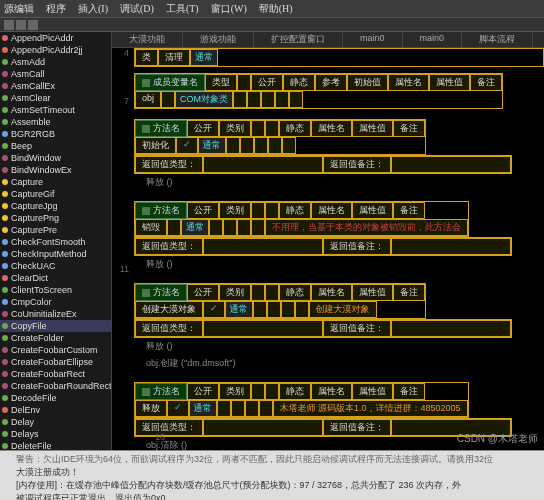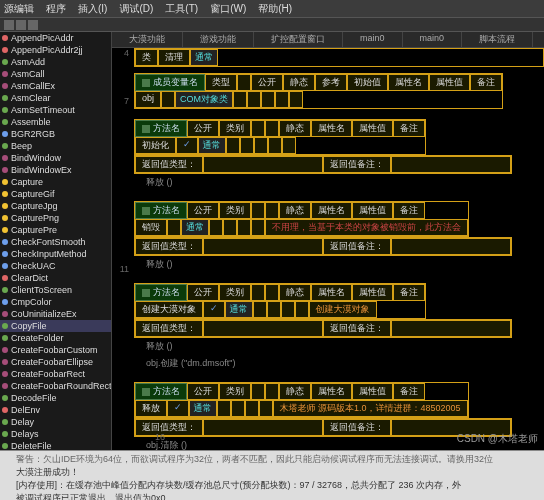--- a/index.html
+++ b/index.html
@@ -1,18 +1,18 @@
 <!DOCTYPE html>
 <html><head>
 <meta charset="utf-8">
 <style>
 * { margin: 0; padding: 0; box-sizing: border-box; font-family: "Microsoft YaHei", sans-serif; }
 body { background: #2b2b2b; color: #ccc; font-size: 10px; width: 544px; height: 500px; overflow: hidden; }
 .menubar { background: #3c3c3c; height: 18px; display: flex; align-items: center; padding: 0 4px; border-bottom: 1px solid #555; }
-.menubar span { margin-right: 12px; color: #ddd; cursor: pointer; }
+.menubar span { margin-right: 12px; color: #ddd; cursor: pointer; font-family: Liberation Serif, serif; }
 .toolbar { background: #333; height: 14px; border-bottom: 1px solid #555; display: flex; align-items: center; padding: 0 4px; gap: 2px; }
 .toolbar-icon { width: 10px; height: 10px; background: #666; }
 .main { display: flex; height: 418px; }
 .sidebar { width: 112px; background: #1a1a1a; border-right: 1px solid #444; overflow-y: auto; }
 .sidebar-item { display: flex; align-items: center; padding: 1px 2px; color: #ddd; font-size: 9px; white-space: nowrap; cursor: pointer; }
 .sidebar-item.sel { background: #3a3a5a; }
 .dot { width: 6px; height: 6px; border-radius: 50%; margin-right: 3px; flex-shrink: 0; }
 .dot.r { background: #e06666; } .dot.g { background: #6aa84f; } .dot.b { background: #6d9eeb; } .dot.p { background: #a64d79; } .dot.y { background: #f1c232; }
 .content { flex: 1; background: #000; overflow: auto; position: relative; }
 .tabs { display: flex; background: #2a2a2a; height: 16px; border-bottom: 1px solid #444; }

